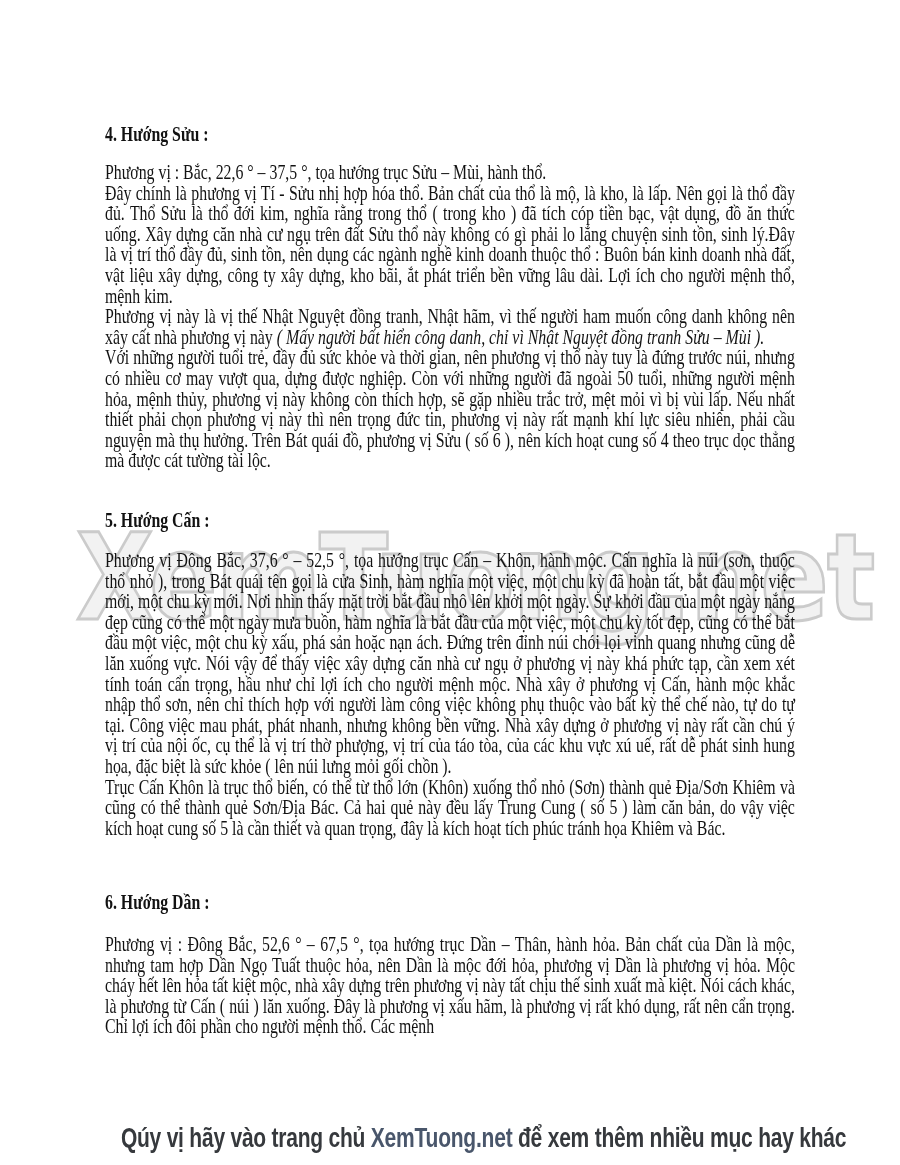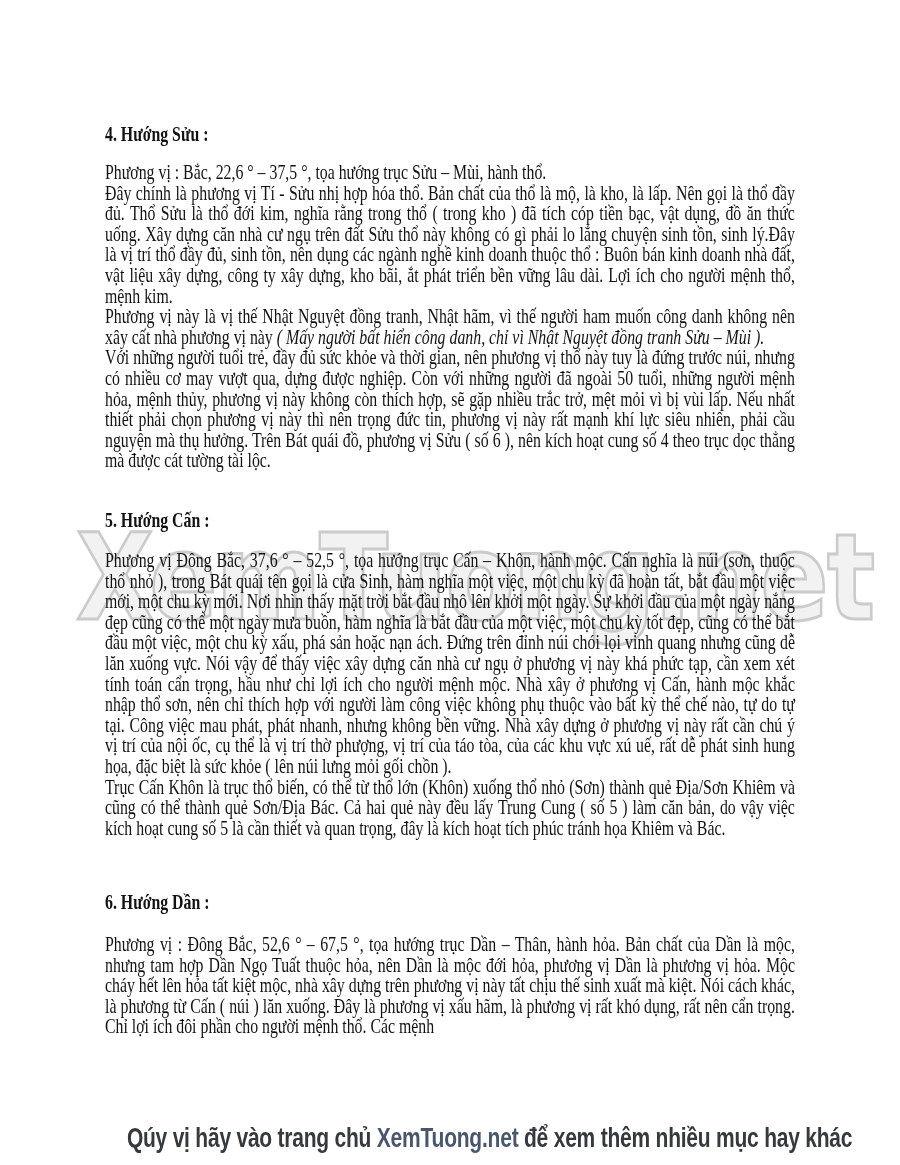--- a/index.html
+++ b/index.html
@@ -55,21 +55,21 @@
     line-height:120px;
     color:#f1f1f1;
     -webkit-text-stroke:3px #c6c6c6;
     opacity:0.9;
     letter-spacing:-2px;
     white-space:nowrap;
   }
   
   .footer{
     position:absolute;
-    left:6px;right:0;
+    left:0;right:0;
     top:1121px;
     text-align:right;
     z-index:2;
   }
   .f-inner{
     display:inline-block;
     transform:scaleX(0.75);
     transform-origin:center top;
     font-family:"Liberation Sans","DejaVu Sans",sans-serif;
     font-weight:bold;

